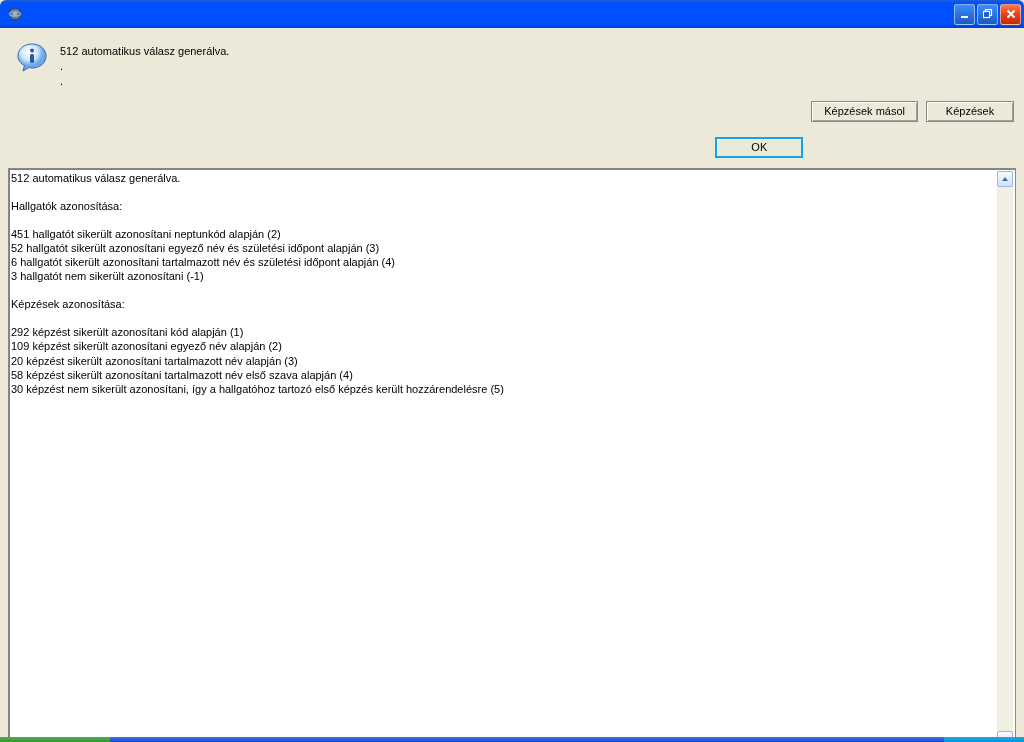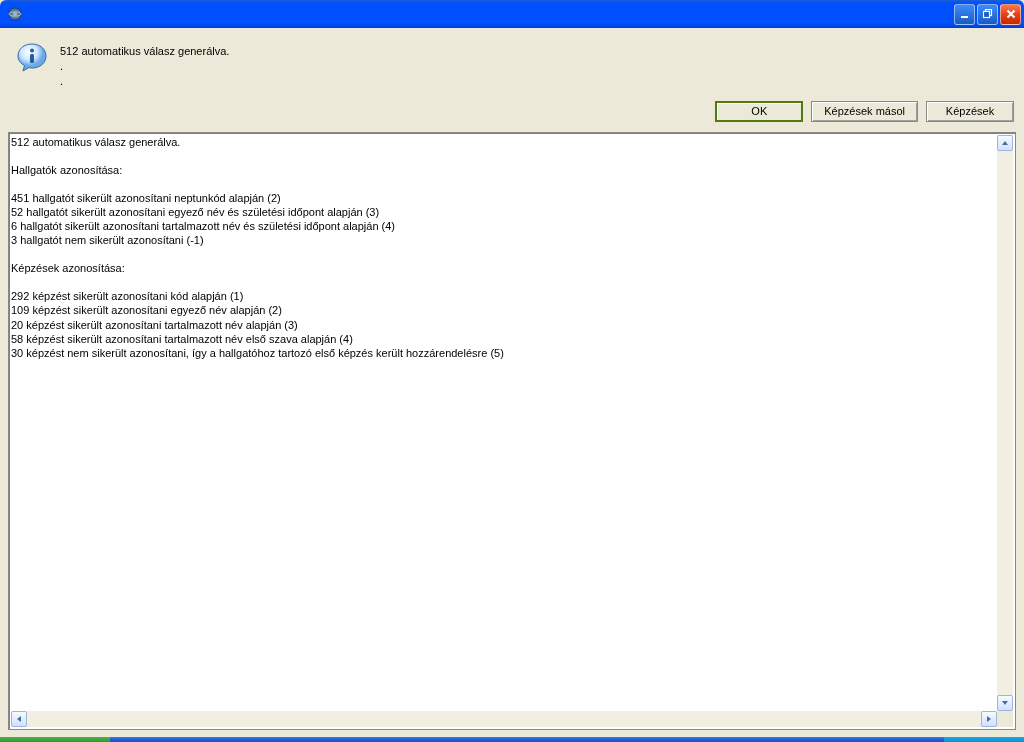--- a/index.html
+++ b/index.html
@@ -90,22 +90,23 @@
       font-family: Tahoma, Arial, sans-serif;
       font-size: 11px;
       color: #000;
       cursor: pointer;
       display: flex;
       align-items: center;
       justify-content: center;
       box-shadow: inset 1px 1px 0 #fff, inset -1px -1px 0 #a0a0a0;
     }
     .btn.default {
-      border: 2px solid #4d7c0f;
+      border: 2px solid #0ea5e9;
       box-shadow: inset 1px 1px 0 #fff;
+      margin-top: 36px;
     }
     .details-panel {
       margin: 0 8px 8px 8px;
       background: #fff;
       border: 1px solid #888;
       box-shadow: inset 1px 1px 0 #808080, inset -1px -1px 0 #fff;
       height: 598px;
       position: relative;
       overflow: hidden;
     }

